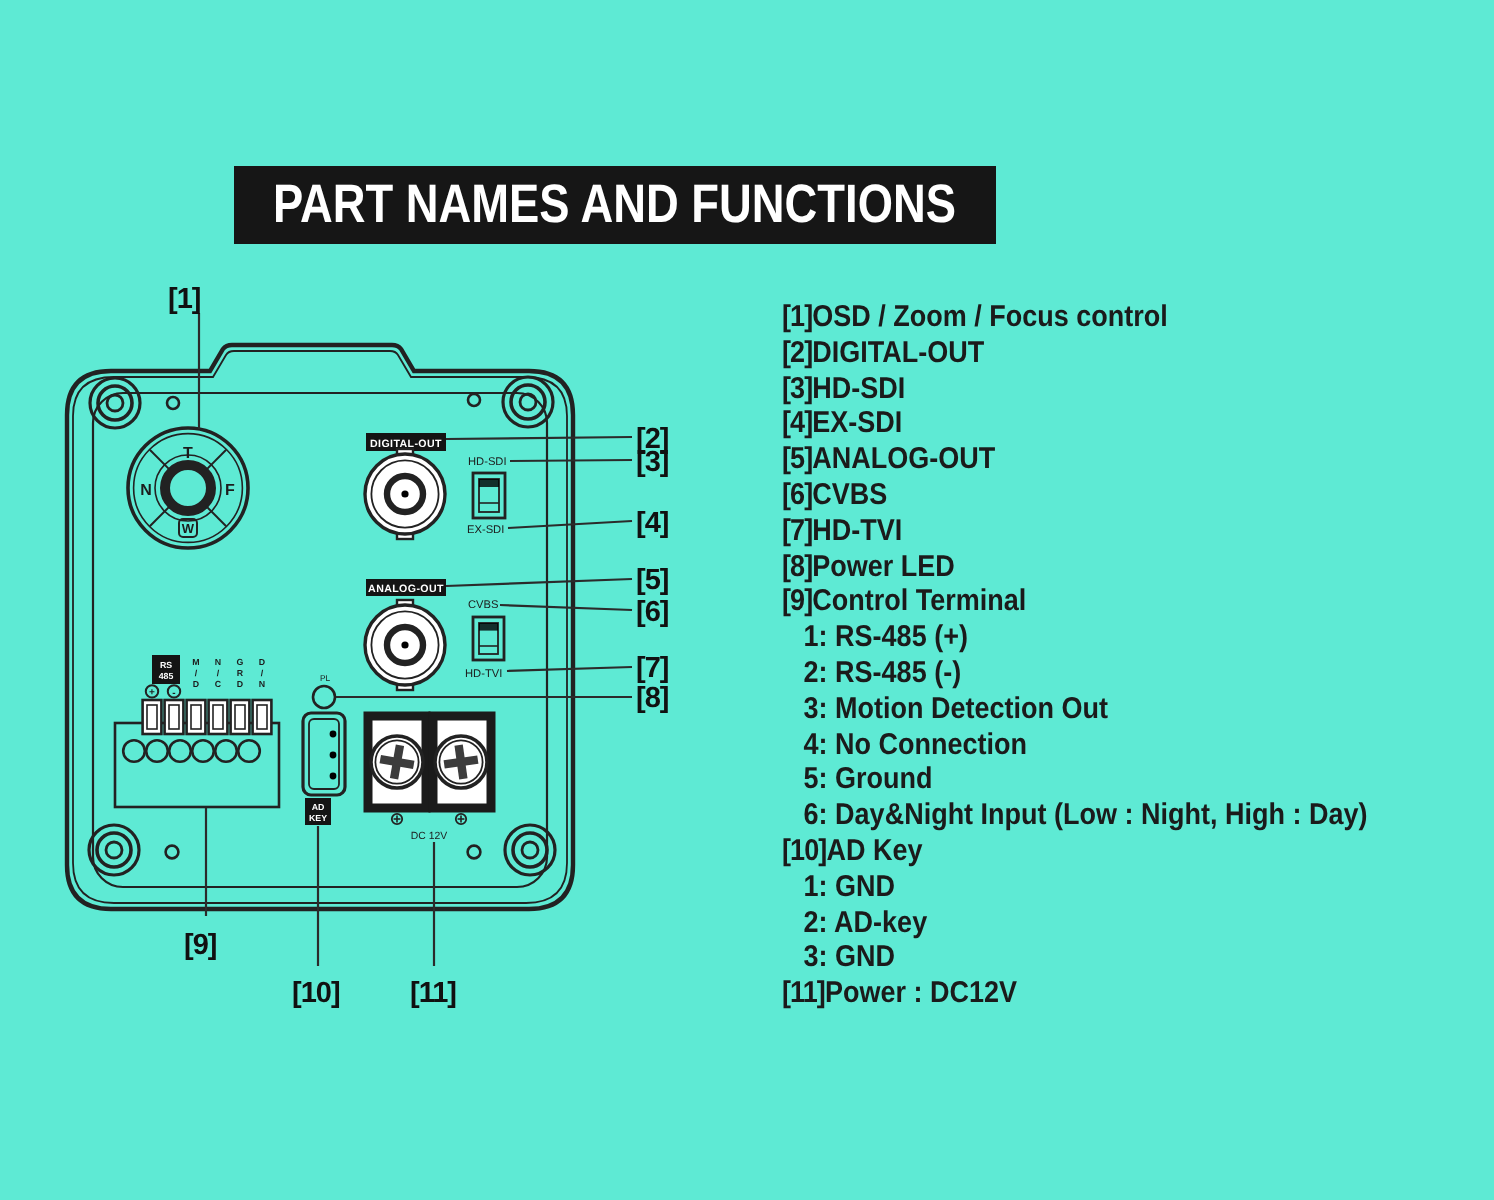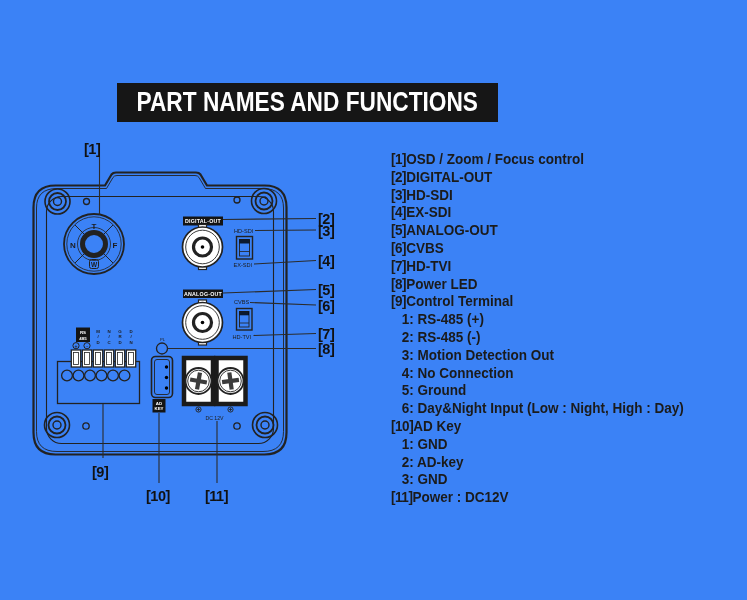--- a/index.html
+++ b/index.html
@@ -1,16 +1,16 @@
 <!DOCTYPE html>
 <html><head>
 <meta charset="utf-8">
 <style>
   html,body{margin:0;padding:0;background:#fff;}
-  .page{position:relative;width:747px;height:600px;background:#3b82f6;
+  .page{position:relative;width:747px;height:600px;background:#5eead4;
         font-family:"Liberation Sans",sans-serif;overflow:hidden;}
   .title-bar{position:absolute;left:117px;top:83px;width:381px;height:39px;
         background:#161616;display:flex;align-items:center;justify-content:center;}
   .title-bar span{color:#fff;font-size:27px;font-weight:700;white-space:nowrap;
         transform:scaleX(.84);letter-spacing:0;}
   .legend{position:absolute;left:391px;top:150px;width:356px;color:#1b1b1b;
         font-size:15px;font-weight:700;line-height:17.8px;white-space:nowrap;
         transform:scaleX(.9);transform-origin:0 0;}
   .lg-row .lg-num{letter-spacing:-0.5px;}
   .lg-sub{padding-left:12px;}

